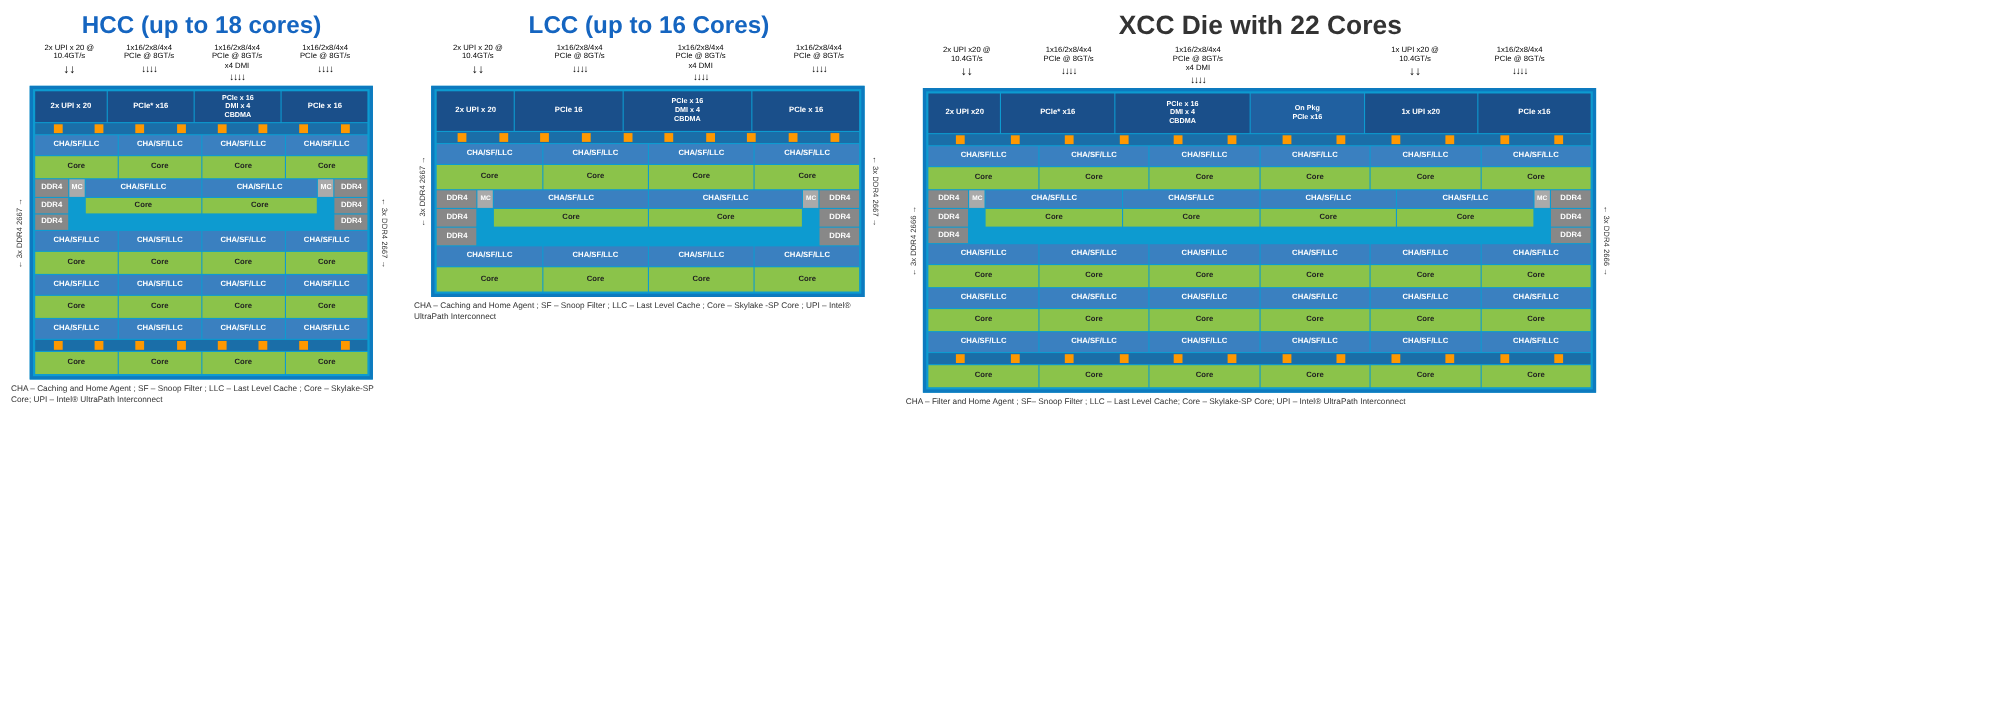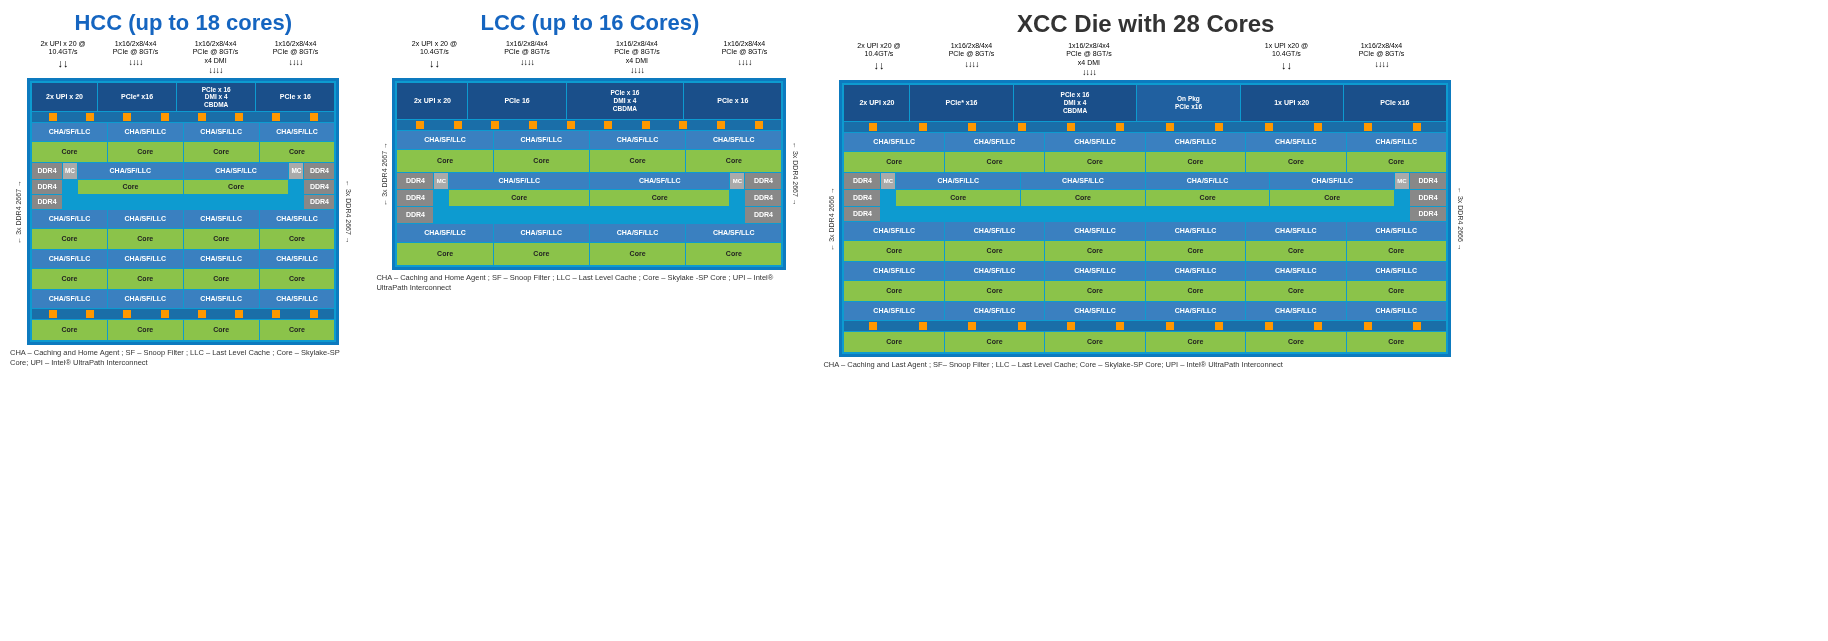--- a/index.html
+++ b/index.html
@@ -361,21 +361,21 @@
     </div>
 
     <div class="footnote">
       <span>CHA – Caching and Home Agent    ; SF – Snoop Filter  ; LLC – Last Level Cache  ;
 Core – Skylake -SP Core  ; UPI – Intel® UltraPath Interconnect</span>
     </div>
   </div>
 
   <div class="xcc-section">
     <div style="text-align:center; margin-bottom:4px;">
-      <span class="section-title-xcc">XCC Die with 28 Cores</span>
+      <span class="section-title-xcc">XCC Die with 22 Cores</span>
     </div>
 
     <div style="display:flex; flex-direction:row; margin-left:18px; margin-bottom:2px; font-size:7px;">
       <div class="top-ann" style="width:75px;">
         <span style="font-size:7px; text-align:center; line-height:1.2;">2x UPI x20 @<br>10.4GT/s</span>
         <span style="font-size:11px;">↓↓</span>
       </div>
       <div class="top-ann" style="width:110px;">
         <span style="font-size:7px; text-align:center; line-height:1.2;">1x16/2x8/4x4<br>PCIe @ 8GT/s</span>
         <span style="font-size:9px; letter-spacing:-1px;">↓↓↓↓</span>
@@ -552,18 +552,18 @@
         </div>
 
       </div>
 
       <div style="display:flex; flex-direction:column; align-items:center; justify-content:center; width:16px; margin-left:1px;">
         <span style="writing-mode:vertical-rl; font-size:7px; white-space:nowrap; color:#333;">← 3x DDR4 2666 →</span>
       </div>
     </div>
 
     <div class="footnote">
-      <span>CHA – Caching and Last Agent ; SF– Snoop Filter ; LLC – Last Level Cache;
+      <span>CHA – Filter and Home Agent ; SF– Snoop Filter ; LLC – Last Level Cache;
 Core – Skylake-SP Core; UPI – Intel® UltraPath Interconnect</span>
     </div>
   </div>
 
 </div>
 
 </body></html>

